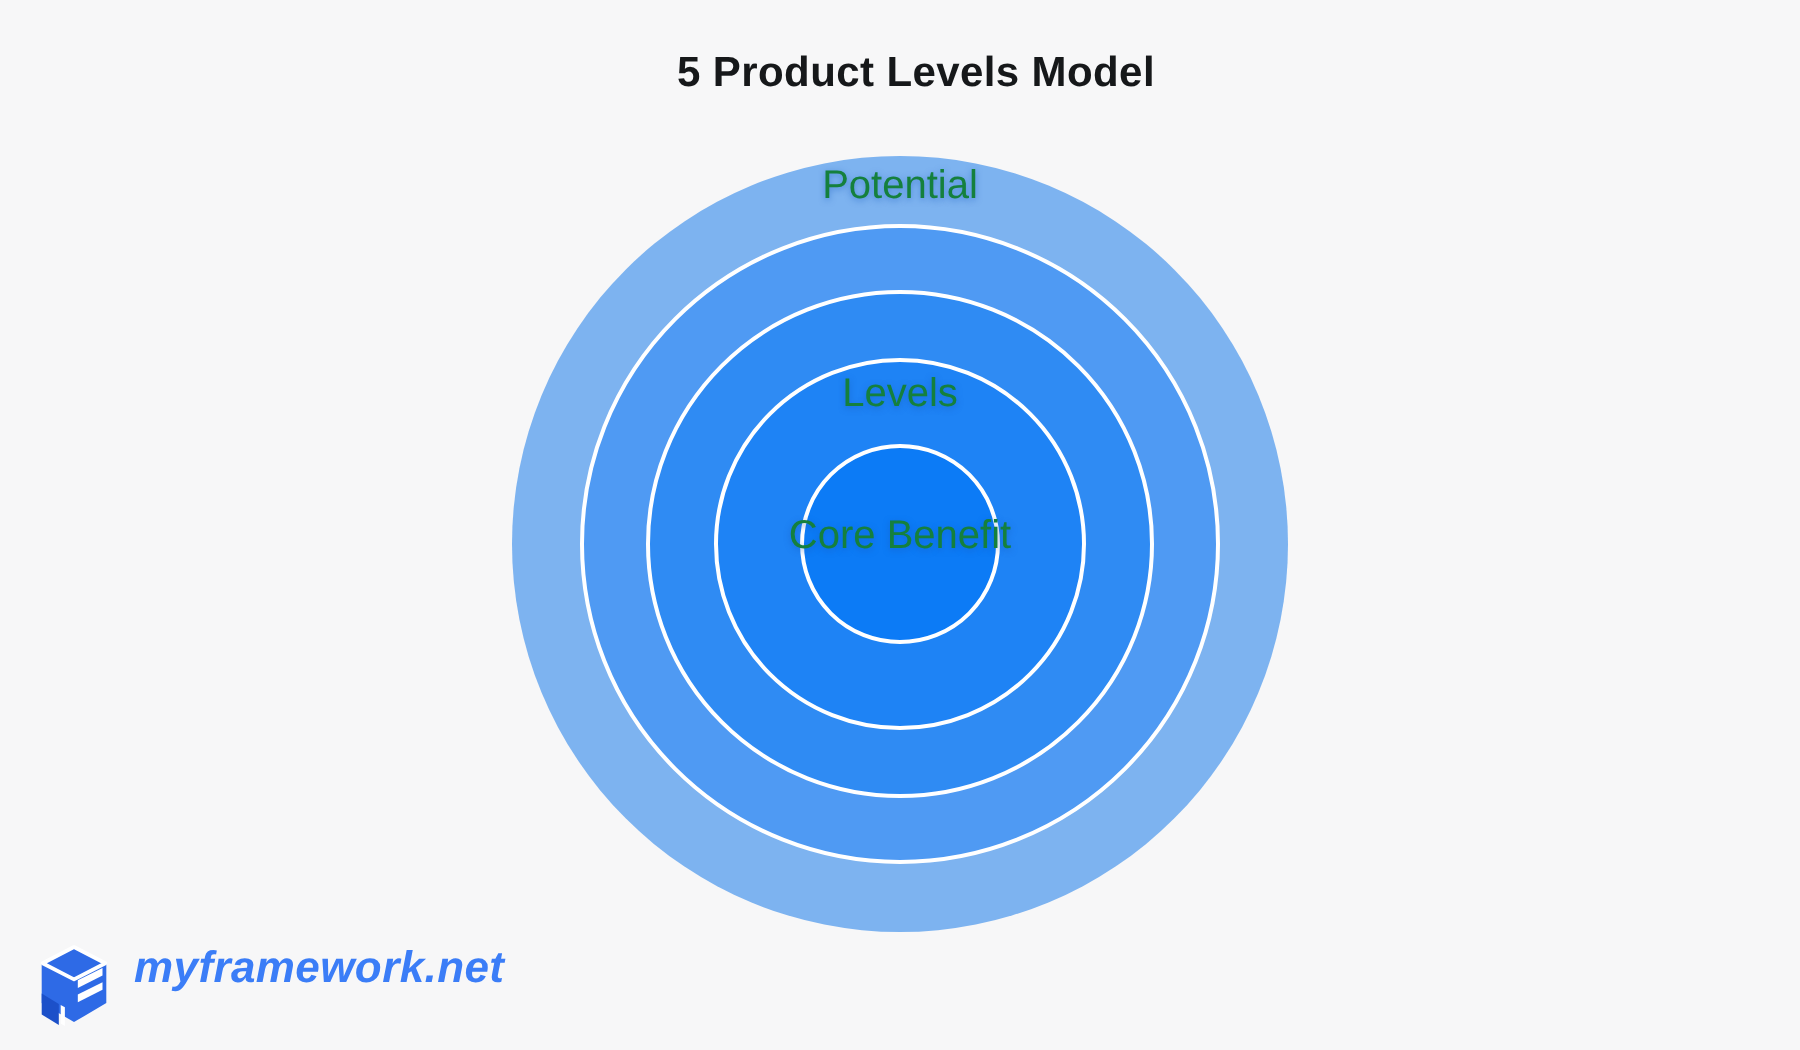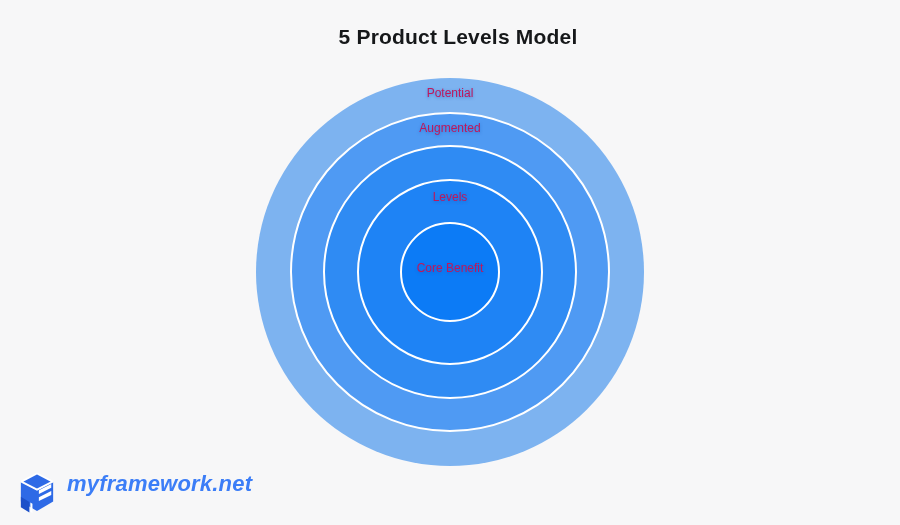--- a/index.html
+++ b/index.html
@@ -25,23 +25,23 @@
   }
   .circles {
     position: absolute;
     top: 0;
     left: 0;
   }
   .level-label {
     position: absolute;
     left: 450px;
     transform: translateX(-50%);
-    font-size: 12px;
+    font-size: 20px;
     line-height: 26px;
-    color: #be185d;
+    color: #15803d;
     white-space: nowrap;
     text-shadow: 0 1px 3px rgba(21, 87, 189, 0.5);
   }
   .lbl-potential { top: 80px; }
   .lbl-augmented { top: 115px; }
   .lbl-expected  { top: 149px; }
   .lbl-basic     { top: 184px; }
   .lbl-core      { top: 255px; }
   .brand {
     position: absolute;
@@ -67,21 +67,20 @@
 
   <svg class="circles" width="900" height="525" viewBox="0 0 900 525">
     <circle cx="450" cy="272" r="194" fill="#7db3f0"></circle>
     <circle cx="450" cy="272" stroke="#ffffff" stroke-width="2" r="159" fill="#4f9af3"></circle>
     <circle cx="450" cy="272" stroke="#ffffff" stroke-width="2" r="126" fill="#2f8bf3"></circle>
     <circle cx="450" cy="272" stroke="#ffffff" stroke-width="2" r="92" fill="#1e83f5"></circle>
     <circle cx="450" cy="272" stroke="#ffffff" stroke-width="2" r="49" fill="#0c7bf6"></circle>
   </svg>
 
   <div class="level-label lbl-potential">Potential</div>
-  <div class="level-label lbl-augmented">Augmented</div>
   <div class="level-label lbl-basic">Levels</div>
   <div class="level-label lbl-core">Core Benefit</div>
 
   <div class="brand">
     <svg width="38" height="44" viewBox="0 0 40 44">
 
       <polygon points="3,10 3,31 20,41 20,19" fill="#2e6ae6"></polygon>
 
       <polygon points="3,26 12,31.5 12,42.5 3,37" fill="#1c50c9"></polygon>
       <polygon points="13,32 15.2,33.2 15.2,43 13,41.8" fill="#ffffff"></polygon>

